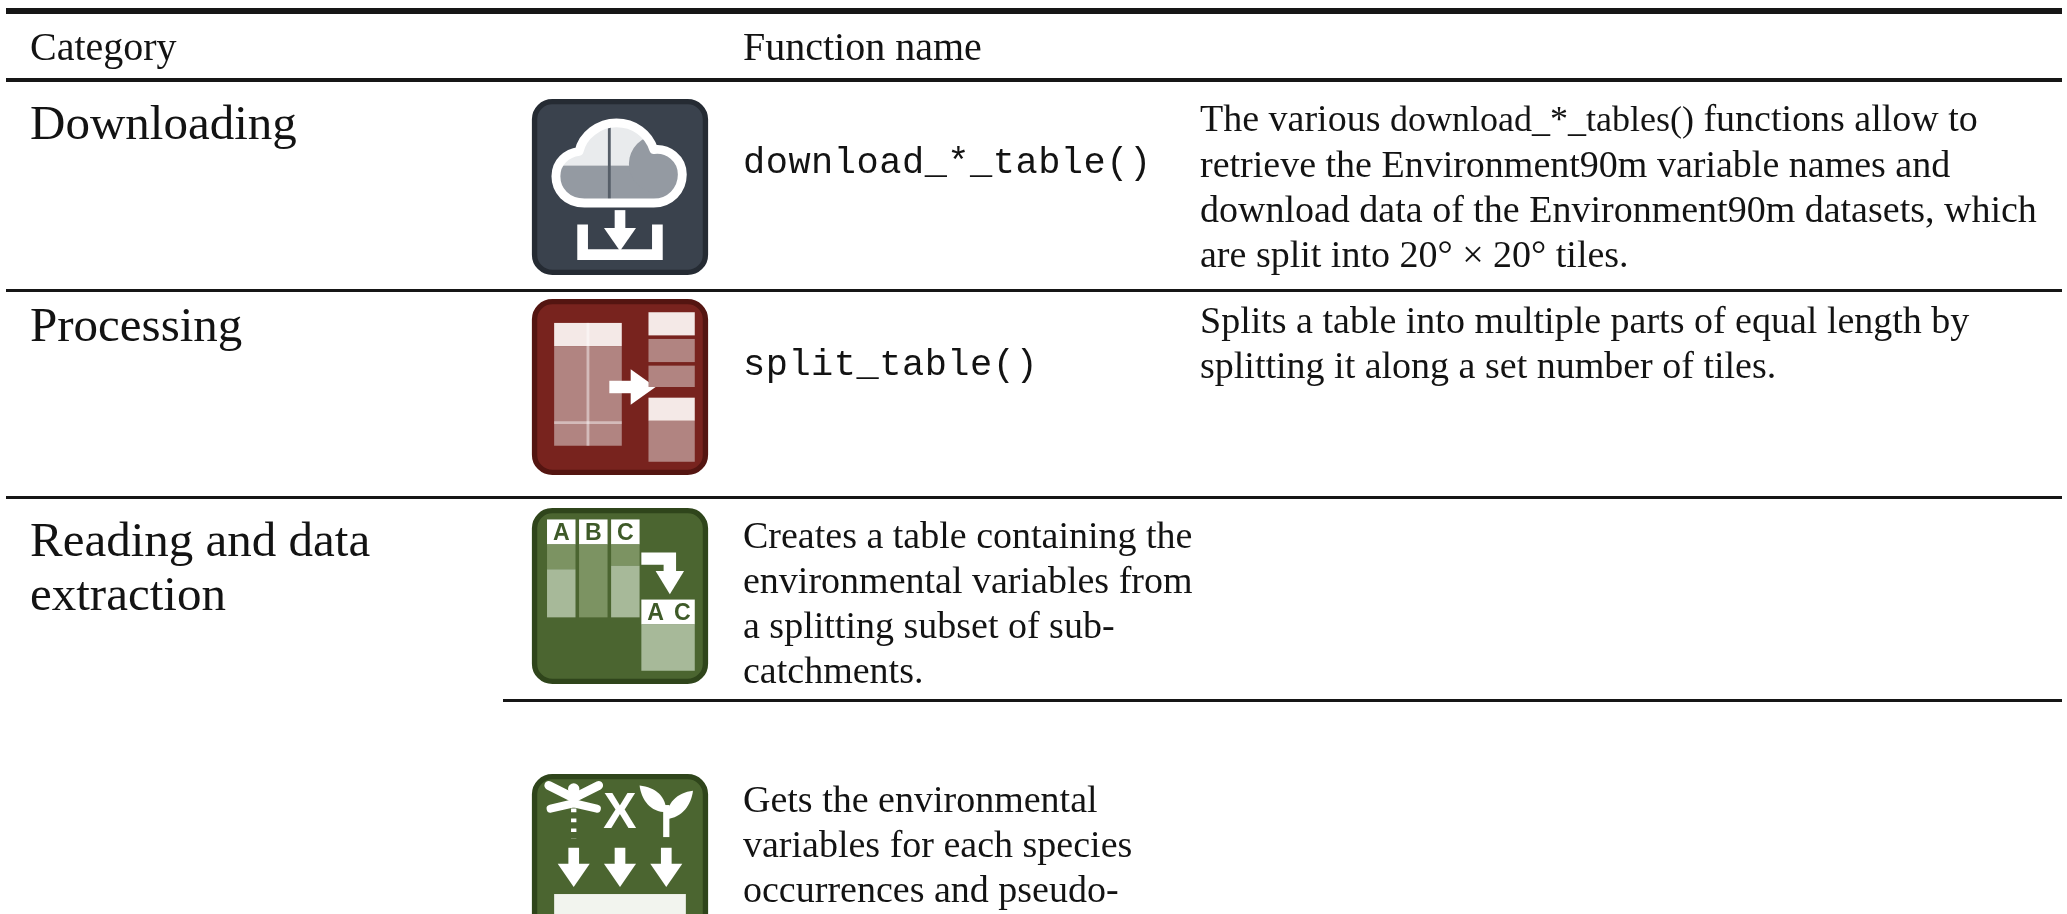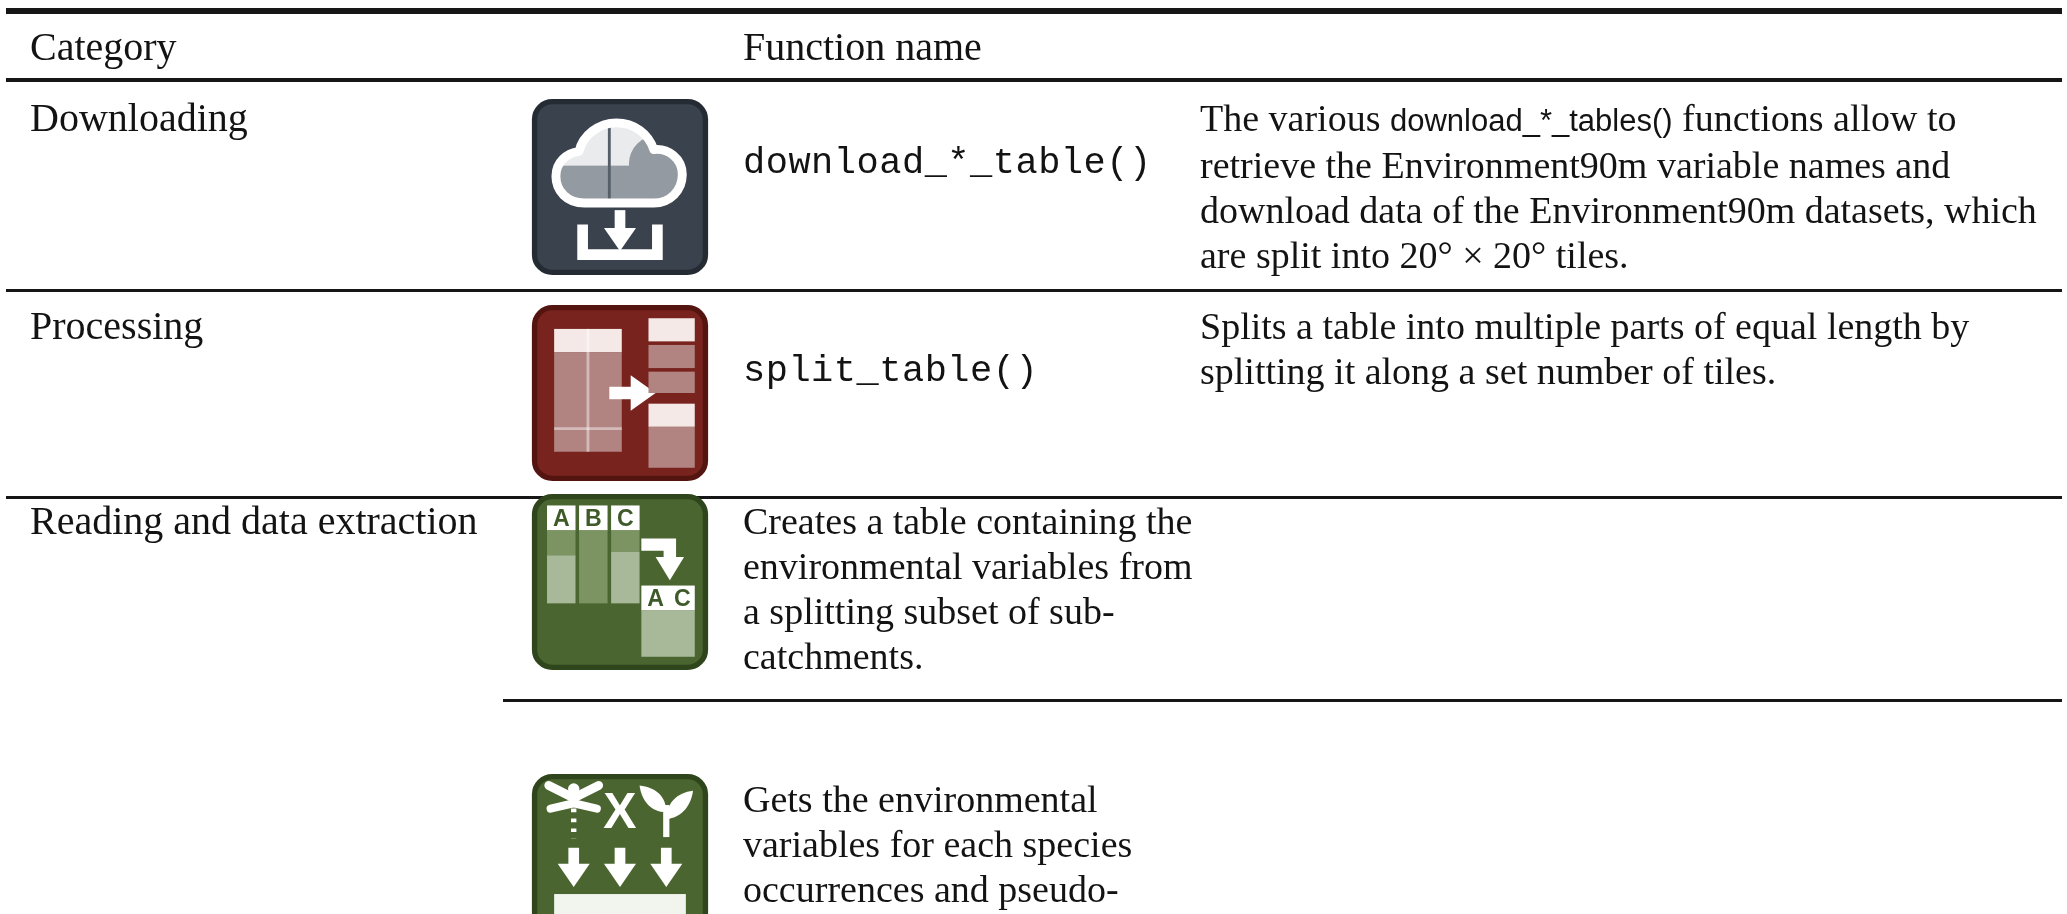--- a/index.html
+++ b/index.html
@@ -6,34 +6,34 @@
   .page{position:relative;width:2067px;height:914px;background:#ffffff;
         font-family:"Liberation Serif", serif;color:#131313;overflow:hidden;}
   .table{position:absolute;top:8px;left:6px;width:2056px;
          border-top:6px solid #161616;border-bottom:6px solid #161616;}
   .thead{height:64px;border-bottom:4px solid #161616;
          display:grid;grid-template-columns:524px 213px 457px 1fr;align-items:center;}
   .thead .hlabel{font-size:40px;}
   .thead .h-cat{padding-left:24px;}
   .trow{display:grid;grid-template-columns:524px 213px 457px 1fr;align-items:start;}
   .trow.r0{height:210px;border-bottom:3px solid #161616;padding-top:14px;box-sizing:border-box;}
-  .trow.r1{height:207px;border-bottom:3px solid #161616;padding-top:12px;box-sizing:border-box;}
-  .trow.r2{height:252px;box-sizing:border-box;}
+  .trow.r1{height:207px;border-bottom:3px solid #161616;padding-top:6px;box-sizing:border-box;}
+  .trow.r2{height:252px;padding-top:14px;box-sizing:border-box;}
   .trow.r3{height:209px;padding-top:26px;box-sizing:border-box;}
-  .cat{font-size:40px;padding-left:24px;line-height:1.1;}
+  .cat{font-size:49px;padding-left:24px;line-height:1.1;}
   .iconbox{display:block;width:180px;height:178px;}
   .r0 .iconbox{margin-top:2px;}
   .r1 .iconbox{margin-top:0px;}
   .r2 .iconbox{margin-top:-6px;}
   .r3 .iconbox{margin-top:-4px;}
   .iconbox svg{width:100%;height:100%;display:block;}
   .fn{font-family:"Liberation Mono", monospace;font-size:37px;letter-spacing:0.5px;
       white-space:nowrap;padding-top:2px;margin-top:44px;}
   .desc{font-size:38px;line-height:45px;padding-right:6px;}
-  .desc .code{font-family:Liberation Sans, sans-serif;font-size:31px;}
+  .desc .code{font-family:Liberation Serif, serif;font-size:36px;}
   .partial-rule{position:absolute;left:497px;top:685px;right:0;height:3px;background:#161616;}
 </style>
 </head>
 <body>
 
 <div class="page">
   <div class="table">
     <div class="thead">
       <span class="hlabel h-cat">Category</span>
       <span class="hlabel"></span>

